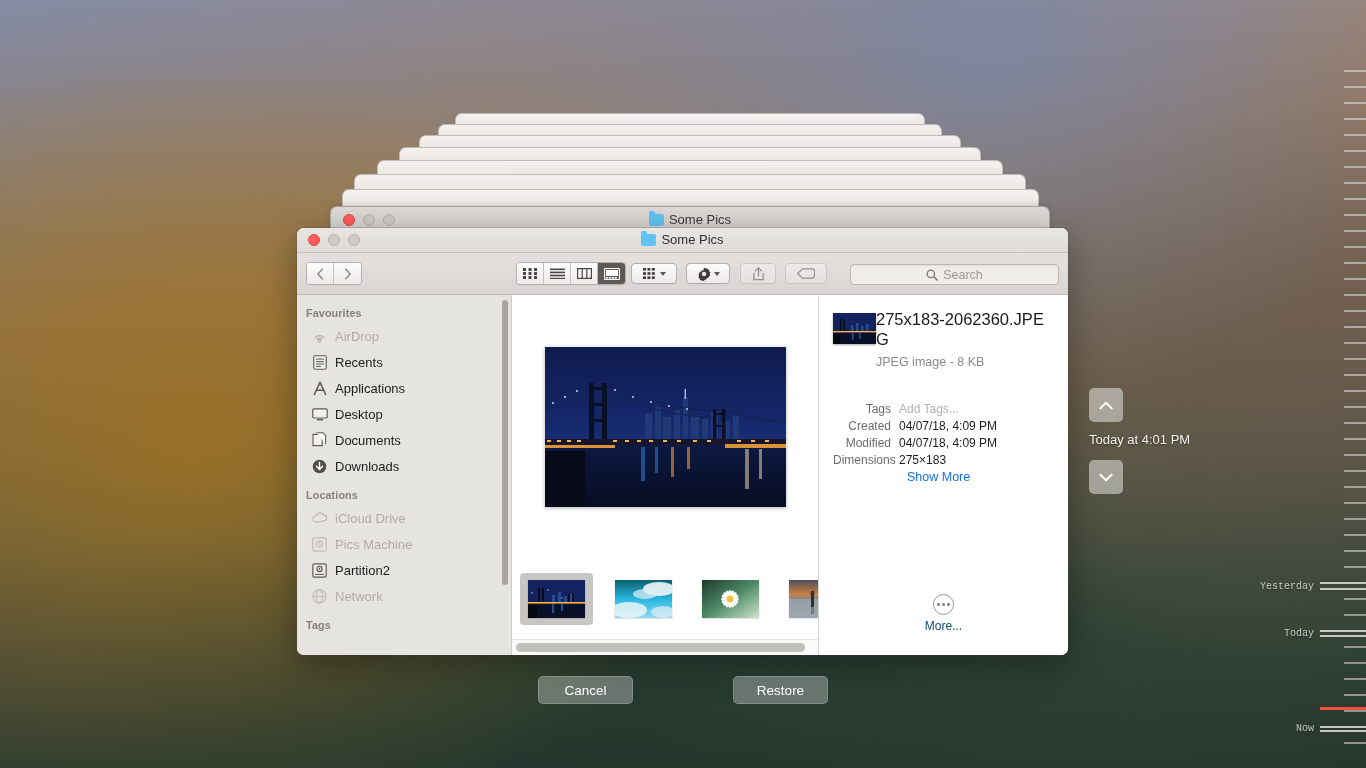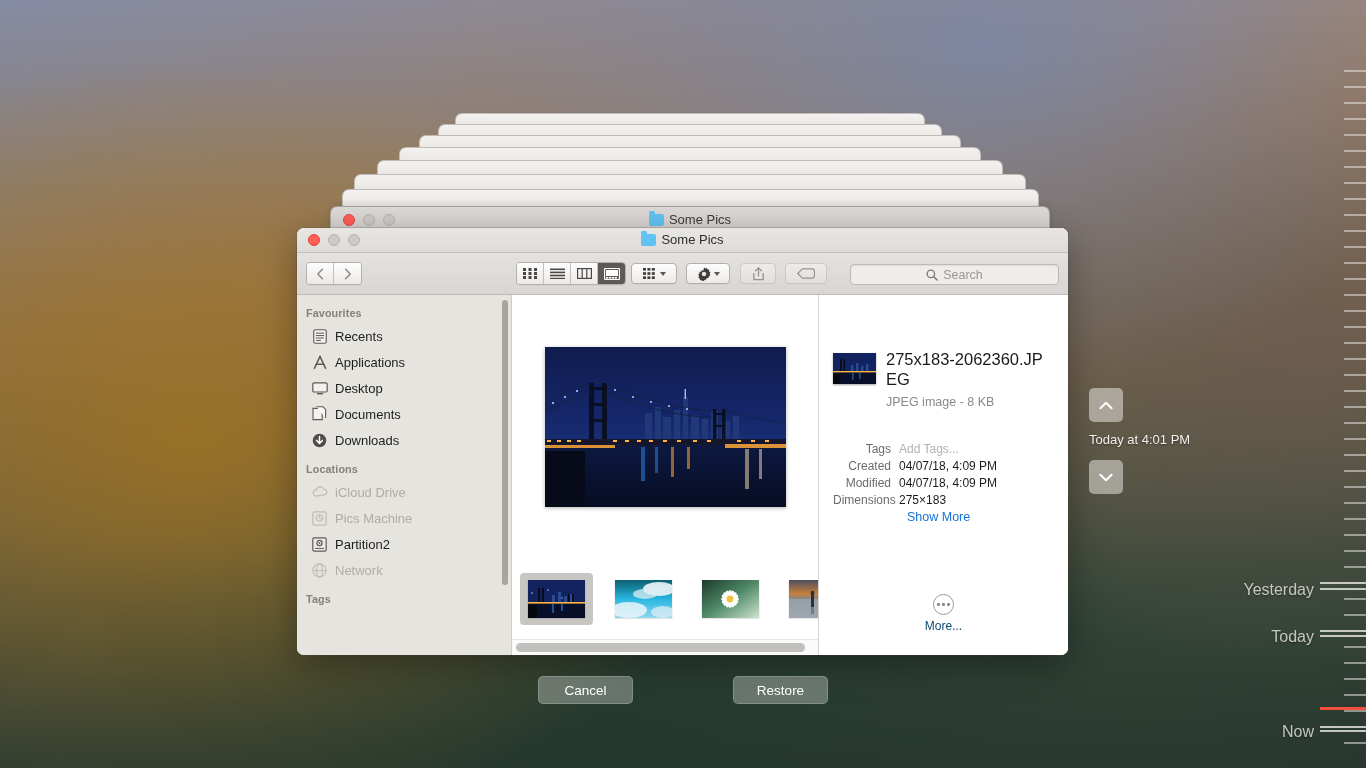--- a/index.html
+++ b/index.html
@@ -169,21 +169,21 @@
   .thumb-cell.sel { background: #c8c6c3; }
   .thumb { width: 57px; height: 38px; display: block; box-shadow: 0 0.5px 1.5px rgba(0,0,0,0.28); }
   #hscroll-track { height: 16px; flex: none; background: #fafafa; border-top: 1px solid #e8e6e4; display: flex; align-items: center; padding: 0 4px; }
   #hscroll-thumb { height: 9px; width: 97%; background: #c2c0bd; border-radius: 5px; }
 
   
   #info {
     width: 249px; flex: none; background: #fff;
     padding: 14px 16px 0 14px; position: relative;
   }
-  #info-head { display: flex; gap: 10px; align-items: flex-start; margin-top: 40px; }
+  #info-head { display: flex; align-items: flex-start; }
   #info-thumb { width: 43px; height: 31px; flex: none; margin-top: 4px; box-shadow: 0 0.5px 2px rgba(0,0,0,0.35); }
   #info-name { font-size: 16.5px; color: #1a1a1a; line-height: 1.22; word-break: break-all; }
   #info-kind { font-size: 12.5px; color: #8c8986; margin-top: 6px; }
   #meta { margin-top: 33px; font-size: 12px; }
   .meta-row { display: flex; margin-bottom: 3px; }
   .meta-key { width: 66px; flex: none; text-align: right; color: #6e6b68; padding-right: 8px; }
   .meta-val { color: #1c1c1c; }
   .meta-val.dim { color: #b3b0ad; }
   #show-more { color: #1572d8; margin-left: 74px; font-size: 12.5px; margin-top: 1px; }
   #more-blk {
@@ -227,23 +227,24 @@
 
   #timeline { position: absolute; right: 0; top: 0; width: 120px; height: 768px; }
   .tick {
     position: absolute; right: 0; height: 2px;
     background: rgba(236,234,230,0.52);
   }
   .tick.short { width: 22px; }
   .tick.long  { width: 46px; background: rgba(236,234,230,0.80); }
   .tick.now   { width: 46px; background: #f0503c; height: 2.5px; }
   .tl-label {
-    position: absolute; right: 52px; font-size: 16px;
+    position: absolute; right: 52px; font-size: 10px;
     color: rgba(240,238,234,0.78); white-space: nowrap;
     text-shadow: 0 1px 2px rgba(0,0,0,0.4);
+    font-family: Liberation Mono, monospace;
   }
 </style>
 </head>
 <body>
 
 <div id="backdrop">
   <div id="backdrop-tint"></div>
 </div>
 
 <div id="stack">
@@ -393,20 +394,30 @@
       <span id="search-ph">Search</span>
     </div>
   </div>
 
   <div id="body-row">
 
     <div id="sidebar">
 
       <div class="sb-header">Favourites</div>
 
+      <div class="sb-item dim">
+        <span class="sb-ico">
+          <svg width="15" height="15" viewBox="0 0 16 16">
+            <path d="M3 9.5 A6.5 6.5 0 0 1 13 9.5" fill="none" stroke="#b8b4b0" stroke-width="1.3"></path>
+            <path d="M5 11 A4 4 0 0 1 11 11" fill="none" stroke="#b8b4b0" stroke-width="1.3"></path>
+            <circle cx="8" cy="12.6" r="1.5" fill="none" stroke="#b8b4b0" stroke-width="1.3"></circle>
+          </svg>
+        </span>
+        <span>AirDrop</span>
+      </div>
 
       <div class="sb-item">
         <span class="sb-ico">
           <svg width="14" height="15" viewBox="0 0 15 16">
             <rect x="0.8" y="0.8" width="13.4" height="14.4" rx="1.6" fill="#f3f1ee" stroke="#5d5a57" stroke-width="1.2"></rect>
             <g stroke="#5d5a57" stroke-width="1.1">
               <line x1="3.2" y1="4.4" x2="11.8" y2="4.4"></line>
                 <line x1="3.2" y1="7" x2="11.8" y2="7"></line>
               <line x1="3.2" y1="9.6" x2="11.8" y2="9.6"></line>
                 <line x1="3.2" y1="12.2" x2="8.5" y2="12.2"></line>

